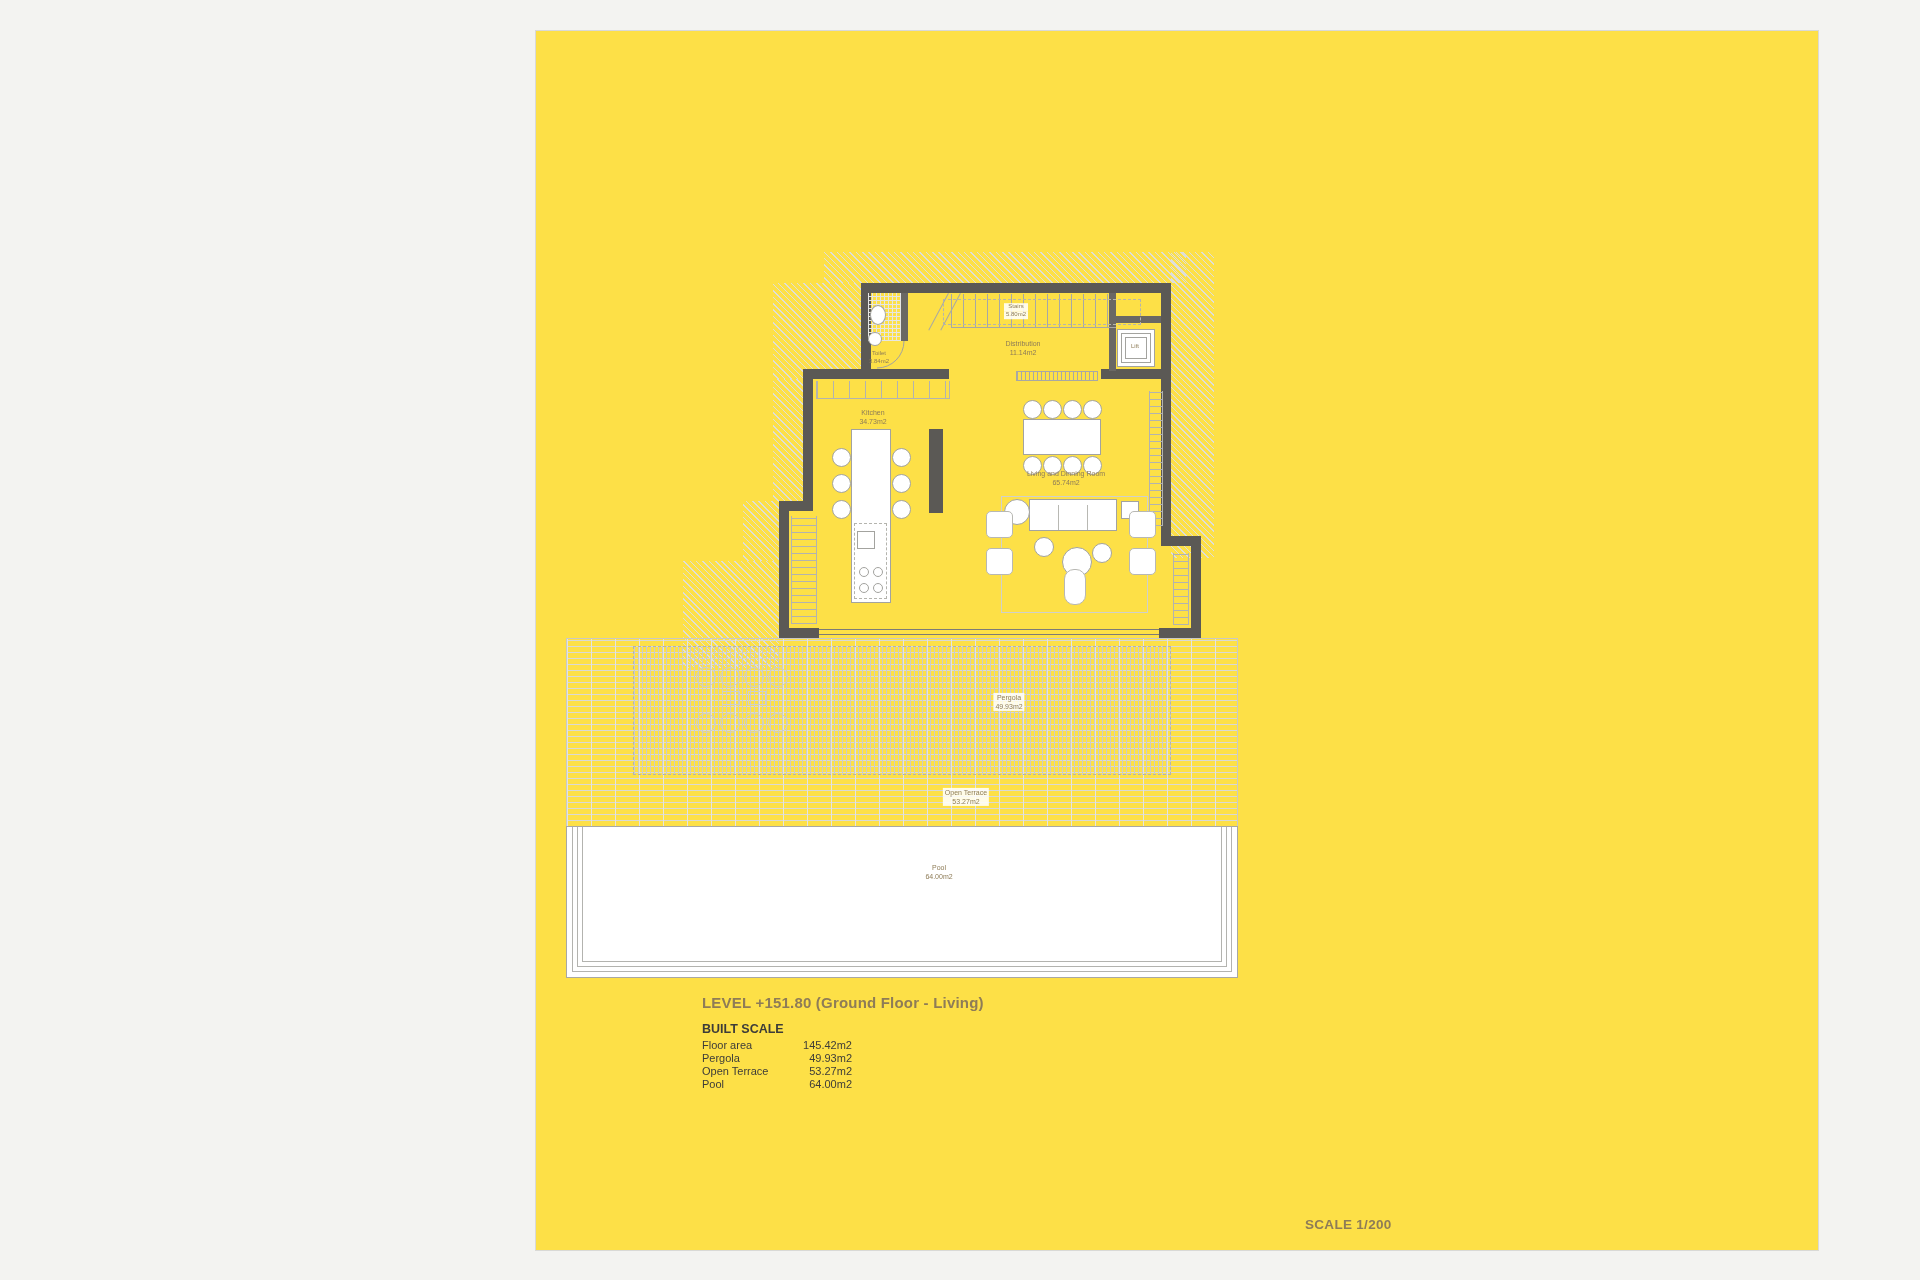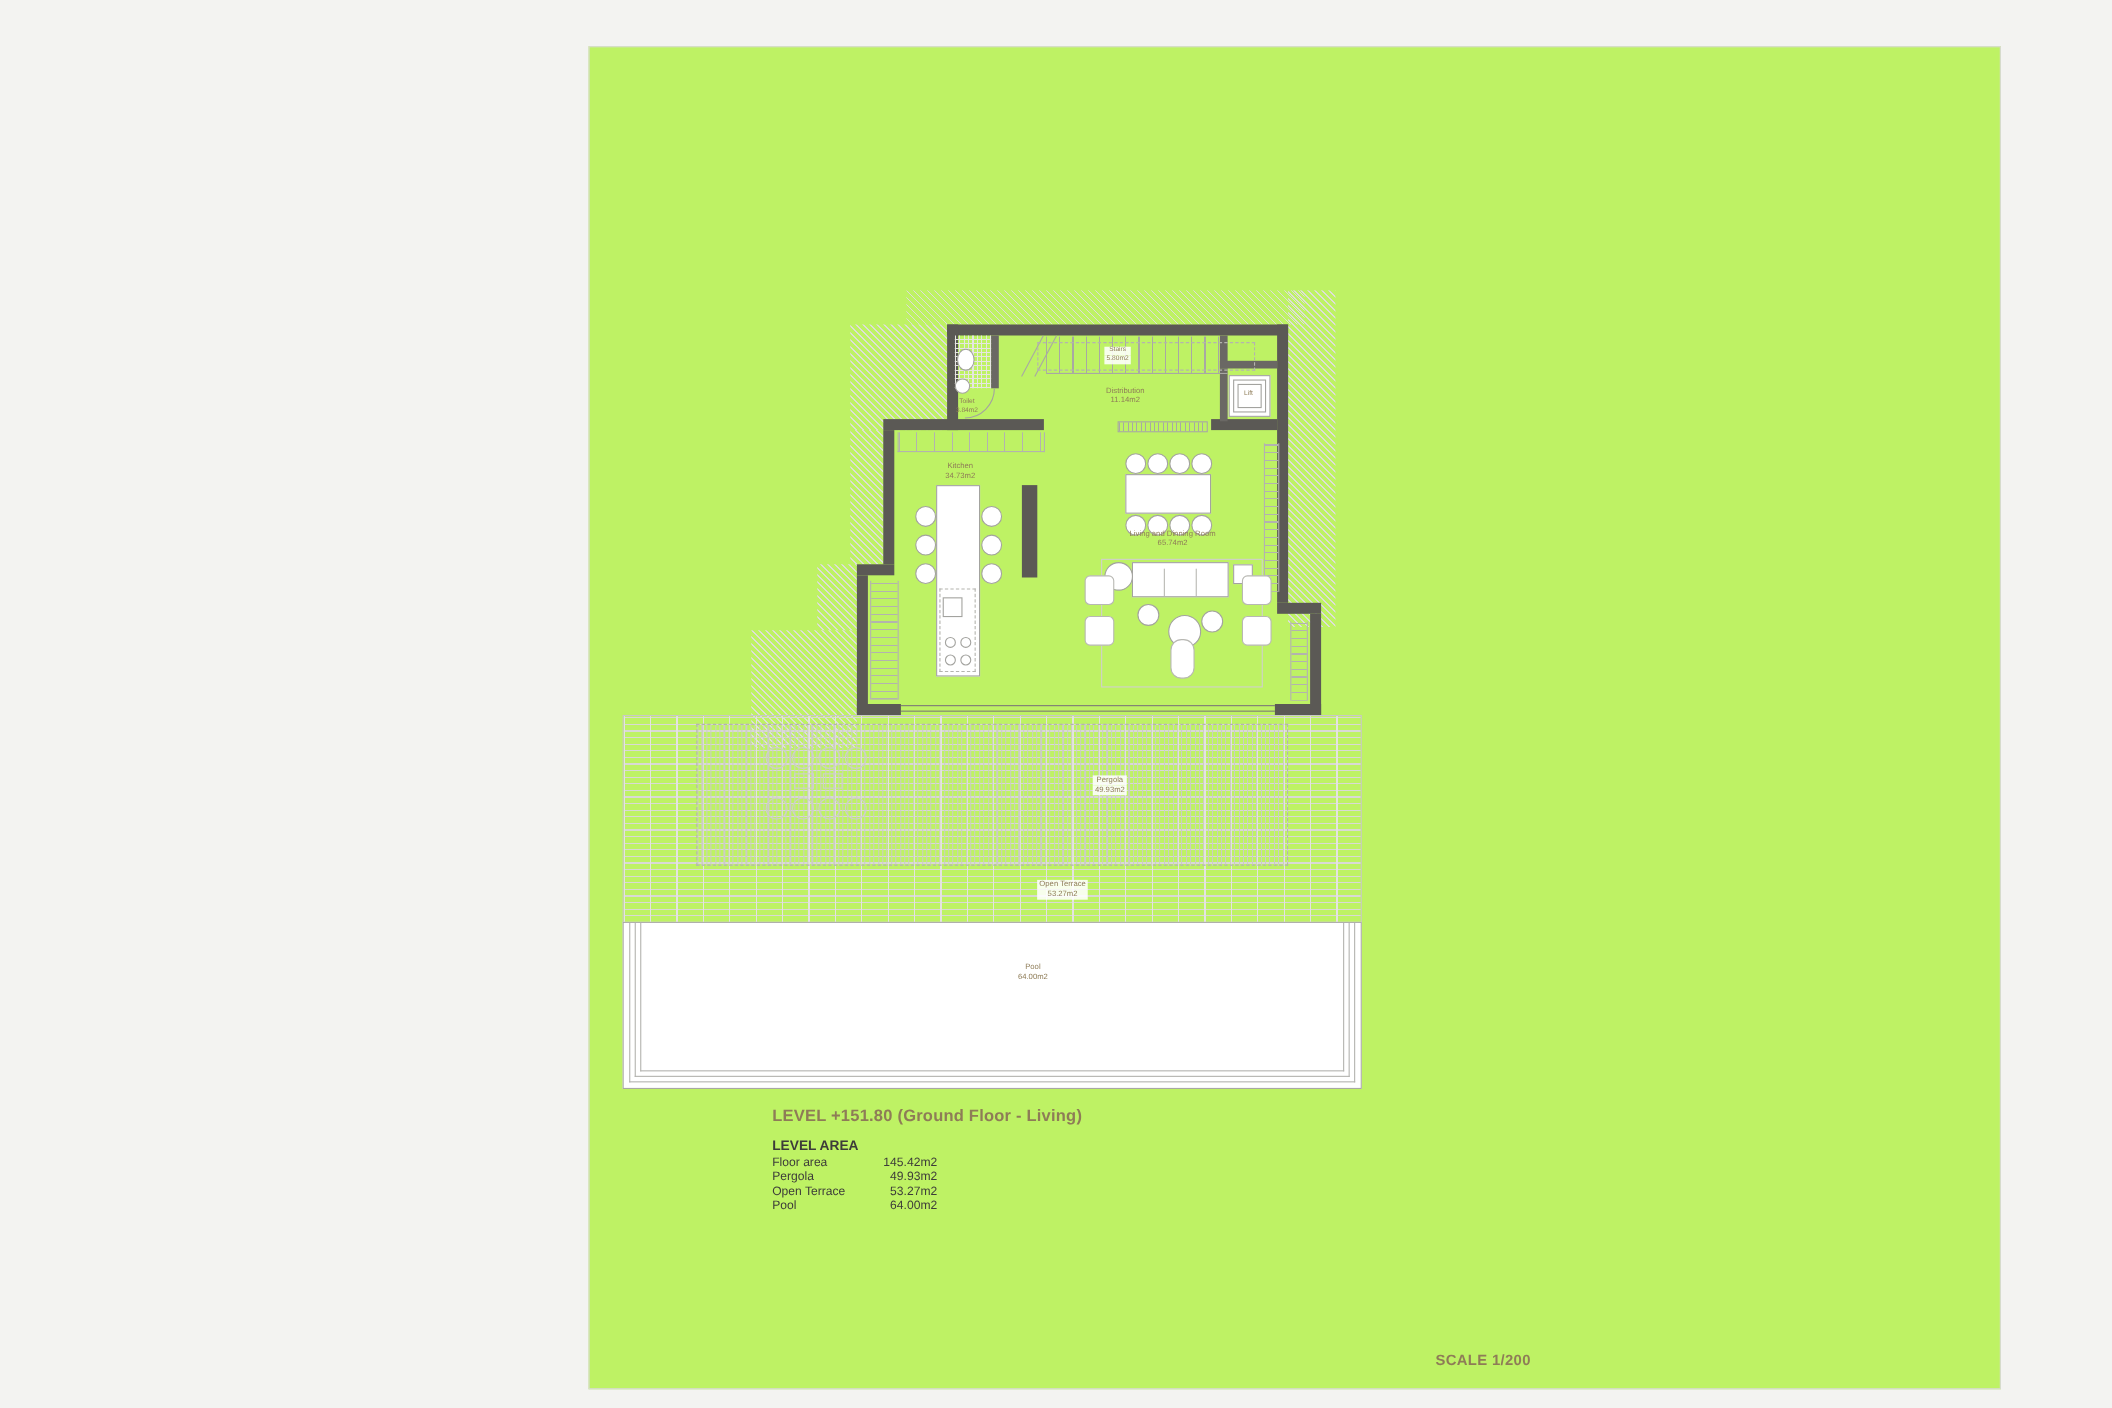--- a/index.html
+++ b/index.html
@@ -1,18 +1,18 @@
 <!DOCTYPE html>
 <html><head>
 <meta charset="utf-8">
 <style>
   html,body{margin:0;padding:0;}
   body{font-family:"Liberation Sans", sans-serif;}
   .viewport{position:relative;width:1920px;height:1280px;background:#f3f3f1;overflow:hidden;}
-  .sheet{position:absolute;left:535px;top:30px;width:1282px;height:1219px;background:#bef264;border:1px solid #d9d9d6;margin-top:12px;}
+  .sheet{position:absolute;left:535px;top:30px;width:1282px;height:1219px;background:#fde047;border:1px solid #d9d9d6;}
   .abs{position:absolute;}
   .wall{position:absolute;background:#5b5955;}
   .pwall{position:absolute;background:#6a6864;}
   .hatch{position:absolute;background:repeating-linear-gradient(45deg, rgba(0,0,0,0) 0 3.5px, #deded9 3.5px 4.5px);}
   .o1{position:absolute;border:1px solid #a3a39f;background:#fff;}
   .oround{position:absolute;border:1px solid #a3a39f;border-radius:50%;background:#fff;}
   .osoft{position:absolute;border:1px solid #b8b8b3;border-radius:5px;background:#fff;}
   .olite{position:absolute;border:1px solid #d0d0cc;}
   .dash{position:absolute;border:1px dashed #b4b4ae;}
   .treads{position:absolute;background:repeating-linear-gradient(90deg,#a8a8a4 0 1px, transparent 1px 12px);border-bottom:1px solid #a8a8a4;}
@@ -187,21 +187,21 @@
     <div class="lbl" style="left:430px;top:766px;">
       <span class="chip">Open Terrace</span>
       <span class="chip">53.27m2</span>
     </div>
     <div class="lbl" style="left:403px;top:841px;">
       <span>Pool</span><br>
       <span>64.00m2</span>
     </div>
 
     <div class="title-line">LEVEL +151.80 (Ground Floor - Living)</div>
-    <div class="built-head">LEVEL AREA</div>
+    <div class="built-head">BUILT SCALE</div>
     <div class="ba-table">
       <div>Floor area</div>
       <div class="val">145.42m2</div>
       <div>Pergola</div>
       <div class="val">49.93m2</div>
       <div>Open Terrace</div>
       <div class="val">53.27m2</div>
       <div>Pool</div>
       <div class="val">64.00m2</div>
     </div>

